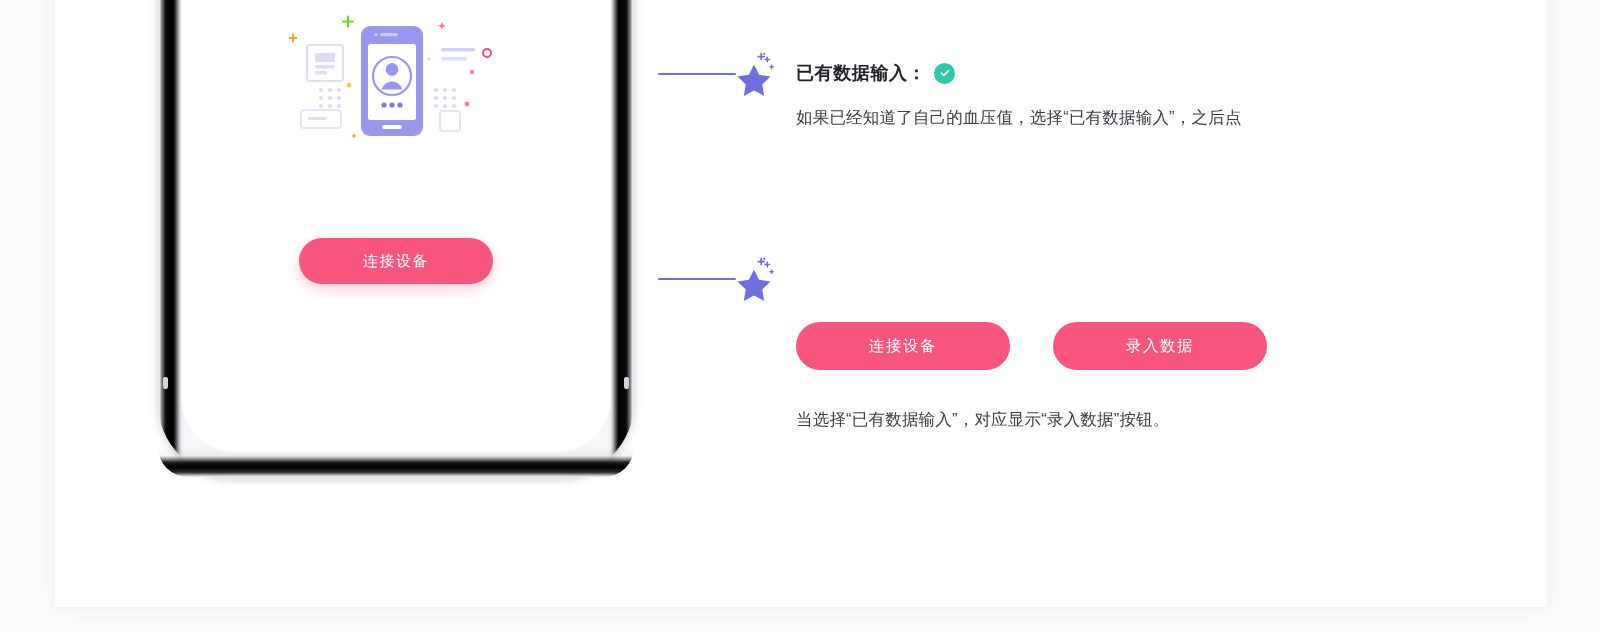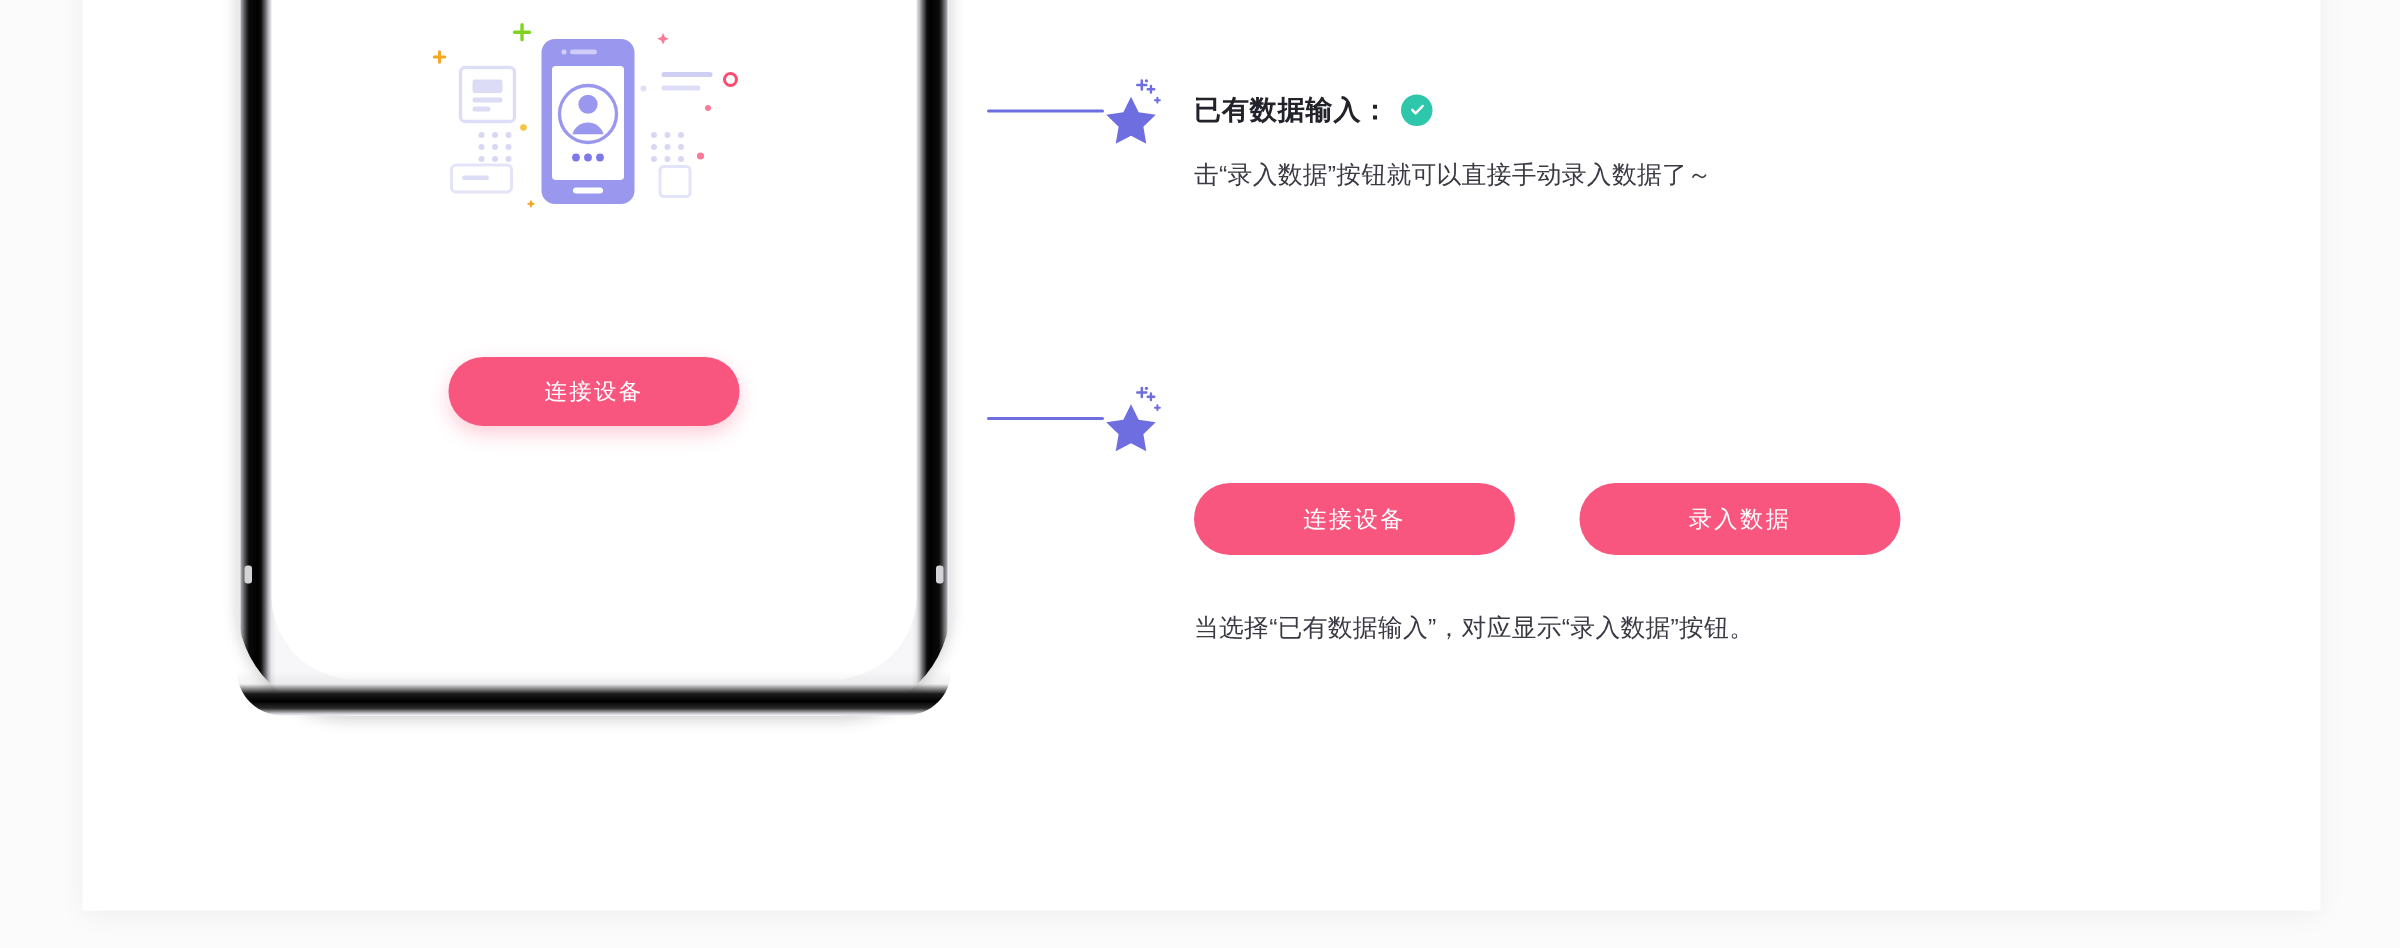--- a/index.html
+++ b/index.html
@@ -243,21 +243,21 @@
       <span>已有数据输入：</span>
       <span class="check-teal">
         <svg viewBox="0 0 16 16">
             <path d="M3.3 8.3l3 3.1 6.3-6.5" fill="none" stroke="#ffffff" stroke-width="2.2" stroke-linecap="round" stroke-linejoin="round"></path>
           </svg>
       </span>
     </div>
   </div>
 
   <div class="col" style="top:102px;">
-    <div class="body-text">击“录入数据”按钮就可以直接手动录入数据了～</div>
+    <div class="body-text">如果已经知道了自己的血压值，选择“已有数据输入”，之后点</div>
   </div>
 
 
   <div class="col btn-row" style="top:322px;">
     <div class="pill">连接设备</div>
     <div class="pill">录入数据</div>
   </div>
 
   <div class="col" style="top:404px;">
     <div class="body-text">当选择“已有数据输入”，对应显示“录入数据”按钮。</div>

